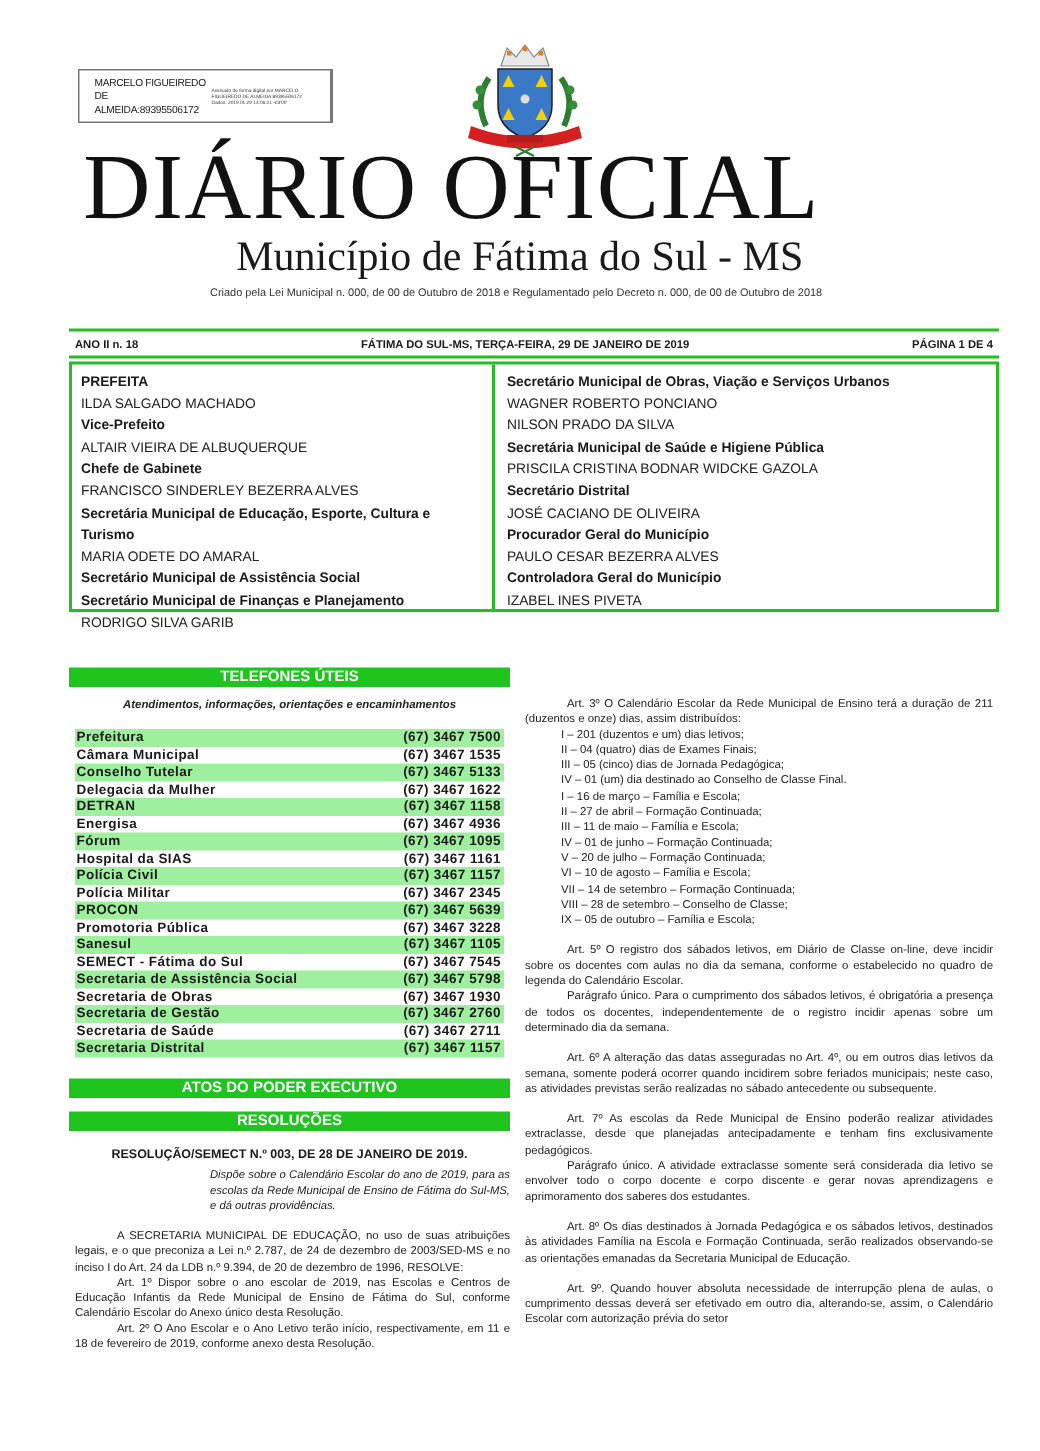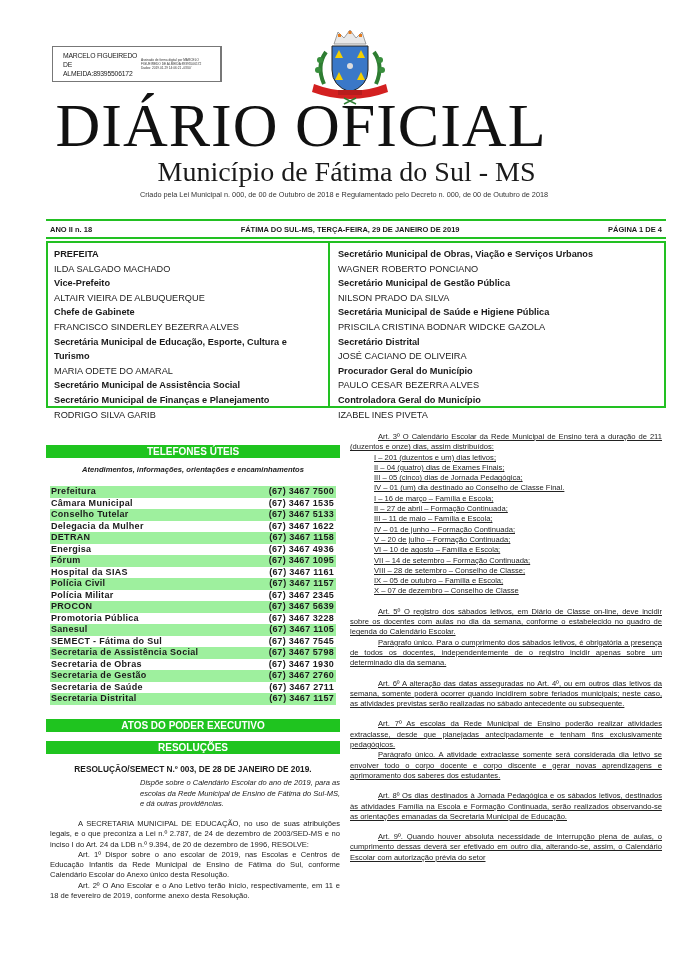--- a/index.html
+++ b/index.html
@@ -36,21 +36,21 @@
   .res-title { position: absolute; left: 46px; width: 294px; top: 764px; text-align: center; font-weight: bold; font-size: 8.3px; }
   .res-summary { position: absolute; left: 140px; width: 200px; top: 778px; font-style: italic; font-size: 7.5px; line-height: 10.5px; text-align: justify; }
 
   .body-text { font-size: 7.6px; line-height: 10.3px; text-align: justify; color: #222; }
   .body-text p { margin: 0; }
   .body-text .indent { text-indent: 28px; }
   .body-text .gap { margin-top: 10px; }
   .body-text .li { padding-left: 24px; }
 
   .left-body { position: absolute; left: 50px; top: 819px; width: 290px; }
-  .right-body { position: absolute; left: 350px; top: 432px; width: 312px; text-decoration: underline; }
+  .right-body { position: absolute; left: 350px; top: 464px; width: 312px; }
 </style>
 </head>
 <body>
 
 <div class="sigbox">
   <div class="name">MARCELO FIGUEIREDO DE ALMEIDA:89395506172</div>
   <div class="meta">Assinado de forma digital por MARCELO FIGUEIREDO DE ALMEIDA:89395506172 Dados: 2019.01.29 14:06:21 -03'00'</div>
 </div>
 
 <svg class="crest" viewBox="0 0 92 80">
@@ -101,21 +101,20 @@
     <div class="person">FRANCISCO SINDERLEY BEZERRA ALVES</div>
     <div class="role">Secretária Municipal de Educação, Esporte, Cultura e Turismo</div>
     <div class="person">MARIA ODETE DO AMARAL</div>
     <div class="role">Secretário Municipal de Assistência Social</div>
     <div class="role">Secretário Municipal de Finanças e Planejamento</div>
     <div class="person">RODRIGO SILVA GARIB</div>
   </div>
   <div class="col right">
     <div class="role">Secretário Municipal de Obras, Viação e Serviços Urbanos</div>
     <div class="person">WAGNER ROBERTO PONCIANO</div>
-    <div class="role">Secretário Municipal de Gestão Pública</div>
     <div class="person">NILSON PRADO DA SILVA</div>
     <div class="role">Secretária Municipal de Saúde e Higiene Pública</div>
     <div class="person">PRISCILA CRISTINA BODNAR WIDCKE GAZOLA</div>
     <div class="role">Secretário Distrital</div>
     <div class="person">JOSÉ CACIANO DE OLIVEIRA</div>
     <div class="role">Procurador Geral do Município</div>
     <div class="person">PAULO CESAR BEZERRA ALVES</div>
     <div class="role">Controladora Geral do Município</div>
     <div class="person">IZABEL INES PIVETA</div>
   </div>
@@ -224,21 +223,20 @@
 
   <p class="li">I – 16 de março – Família e Escola;</p>
   <p class="li">II – 27 de abril – Formação Continuada;</p>
   <p class="li">III – 11 de maio – Família e Escola;</p>
   <p class="li">IV – 01 de junho – Formação Continuada;</p>
   <p class="li">V – 20 de julho – Formação Continuada;</p>
   <p class="li">VI – 10 de agosto – Família e Escola;</p>
   <p class="li">VII – 14 de setembro – Formação Continuada;</p>
   <p class="li">VIII – 28 de setembro – Conselho de Classe;</p>
   <p class="li">IX – 05 de outubro – Família e Escola;</p>
-  <p class="li">X – 07 de dezembro – Conselho de Classe</p>
 
   <p class="indent gap">Art. 5º O registro dos sábados letivos, em Diário de Classe on-line, deve incidir sobre os docentes com aulas no dia da semana, conforme o estabelecido no quadro de legenda do Calendário Escolar.</p>
   <p class="indent">Parágrafo único. Para o cumprimento dos sábados letivos, é obrigatória a presença de todos os docentes, independentemente de o registro incidir apenas sobre um determinado dia da semana.</p>
 
   <p class="indent gap">Art. 6º A alteração das datas asseguradas no Art. 4º, ou em outros dias letivos da semana, somente poderá ocorrer quando incidirem sobre feriados municipais; neste caso, as atividades previstas serão realizadas no sábado antecedente ou subsequente.</p>
 
   <p class="indent gap">Art. 7º As escolas da Rede Municipal de Ensino poderão realizar atividades extraclasse, desde que planejadas antecipadamente e tenham fins exclusivamente pedagógicos.</p>
   <p class="indent">Parágrafo único. A atividade extraclasse somente será considerada dia letivo se envolver todo o corpo docente e corpo discente e gerar novas aprendizagens e aprimoramento dos saberes dos estudantes.</p>
 
   <p class="indent gap">Art. 8º Os dias destinados à Jornada Pedagógica e os sábados letivos, destinados às atividades Família na Escola e Formação Continuada, serão realizados observando-se as orientações emanadas da Secretaria Municipal de Educação.</p>

